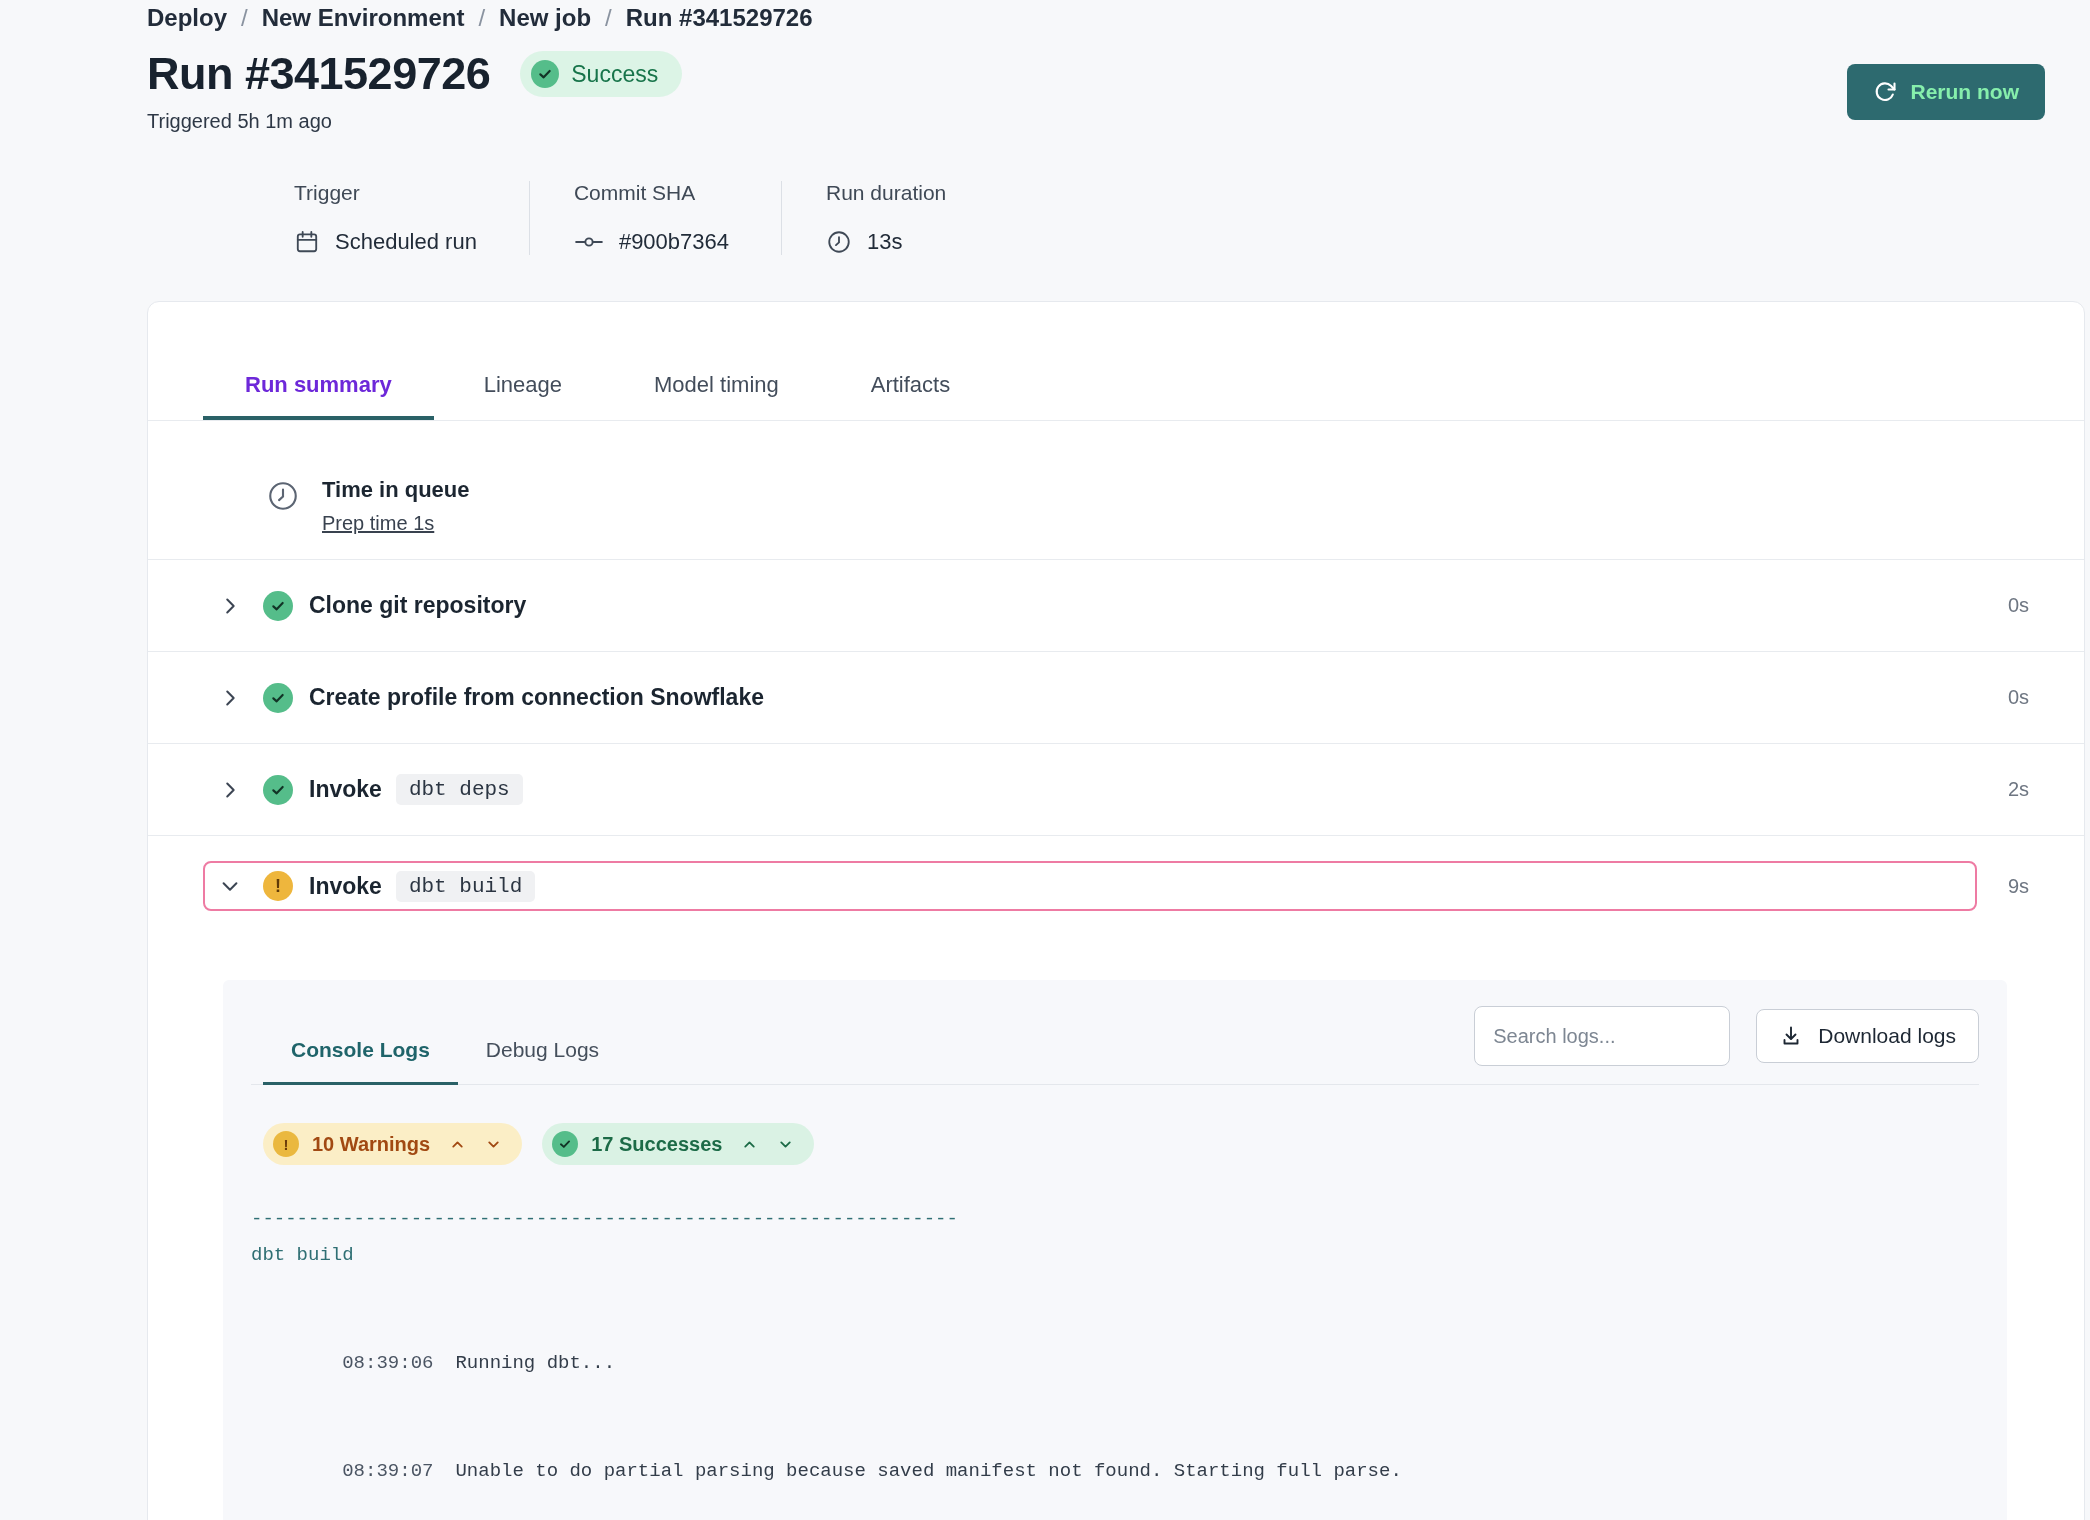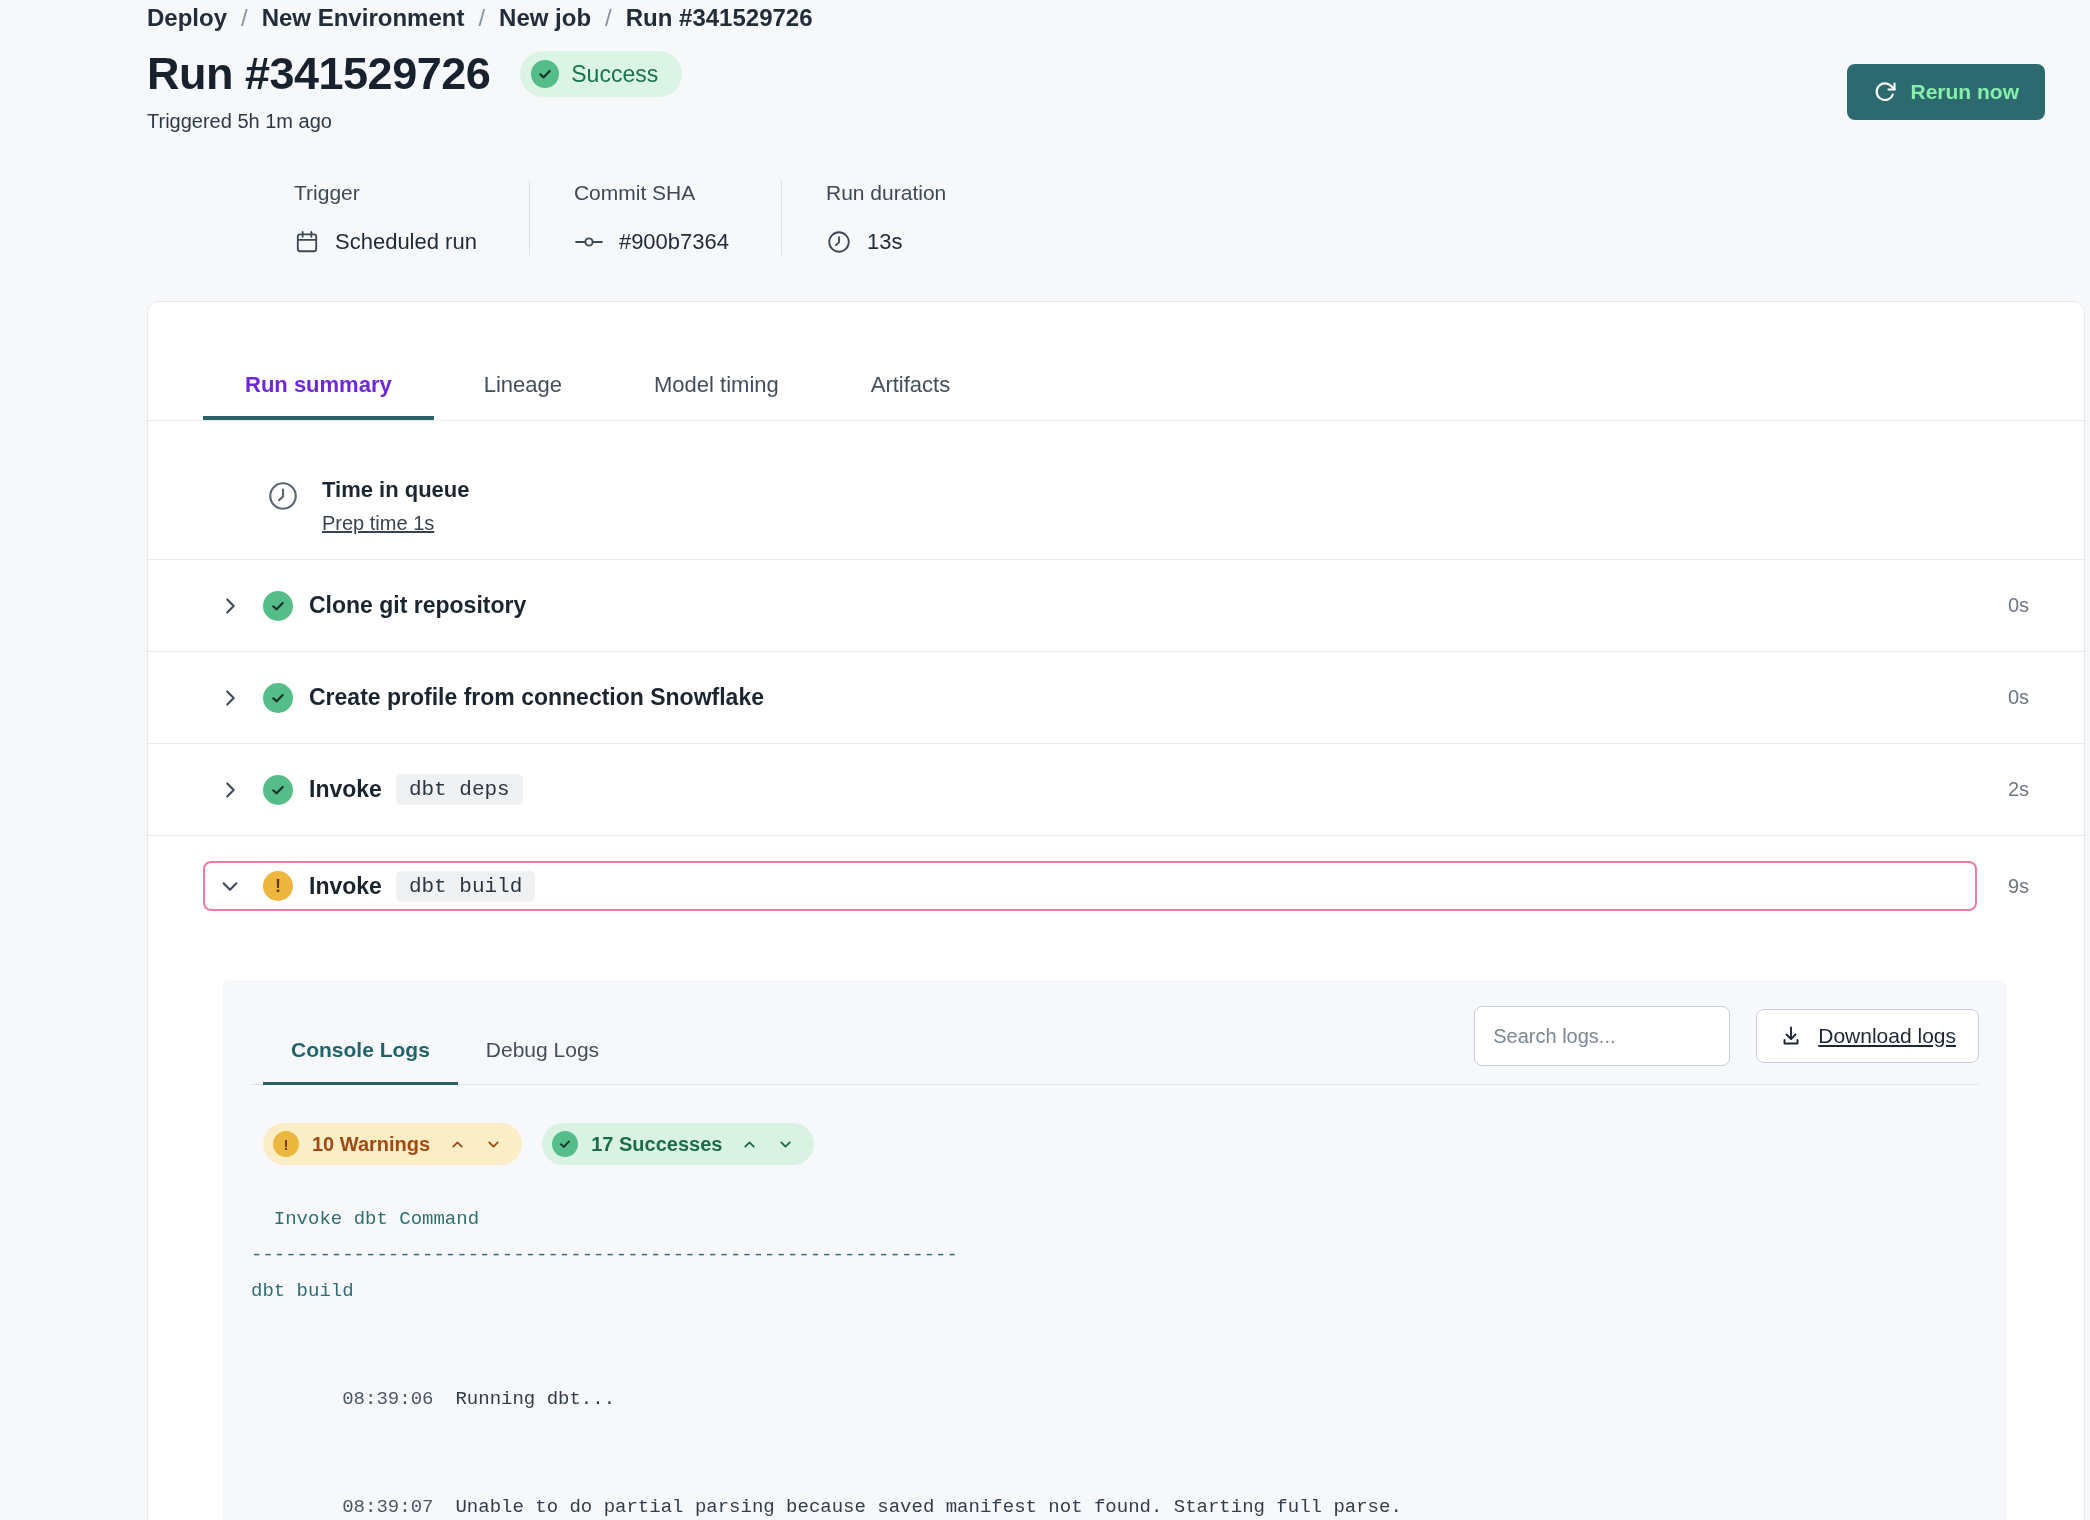--- a/index.html
+++ b/index.html
@@ -52,21 +52,21 @@
   .row4-duration { margin-left:16px; width:36px; text-align:right; }
   
   .console-panel { margin:44px 77px 0 75px; background:#f7f8fb; border-radius:6px; padding:26px 28px 60px; }
   .console-header { display:flex; justify-content:space-between; align-items:flex-end; border-bottom:1px solid #e4e7ec; }
   .console-tabs { display:flex; margin-left:12px; }
   .console-tab { font-size:21px; color:#454f5c; padding:14px 28px 20px; border-bottom:3px solid transparent; margin-bottom:-1px; cursor:pointer; }
   .console-tab.active { color:#1f646a; font-weight:700; border-bottom-color:#2a6167; }
   .console-controls { display:flex; gap:26px; padding-bottom:18px; align-items:center; }
   .search-input { width:256px; height:60px; border:1px solid #c9ced6; border-radius:8px; background:#fff; padding:0 18px; font-size:20px; color:#39424f; font-family:"Liberation Sans", sans-serif; }
   .search-input::placeholder { color:#7d8692; }
-  .download-btn { height:54px; border:1px solid #c9ced6; border-radius:8px; background:#fff; padding:0 22px; display:flex; align-items:center; gap:15px; font-size:21px; color:#1d2733; font-family:"Liberation Sans", sans-serif; cursor:pointer;text-decoration:underline; }
+  .download-btn { height:54px; border:1px solid #c9ced6; border-radius:8px; background:#fff; padding:0 22px; display:flex; align-items:center; gap:15px; font-size:21px; color:#1d2733; font-family:"Liberation Sans", sans-serif; cursor:pointer; }
   .badges-row { display:flex; gap:20px; margin:38px 0 0 12px; }
   .badge { display:flex; align-items:center; gap:13px; border-radius:999px; padding:8px 20px 8px 10px; font-size:20px; font-weight:700; cursor:default; }
   .badge.warn { background:#fbeec6; color:#a14912; }
   .badge.ok { background:#daf2e4; color:#1c6b47; }
   .badge-circle { width:26px; height:26px; border-radius:50%; display:flex; align-items:center; justify-content:center; flex:none; }
   .badge.warn .badge-circle { background:#eab83f; color:#6b3c0a; font-size:15px; }
   .badge.ok .badge-circle { background:#55bd8a; }
   .badge .caret { display:flex; margin-left:6px; cursor:pointer; }
   
   .log { margin-top:36px; font-family:"Liberation Mono", monospace; font-size:19px; line-height:36px; color:#333d4a; width:1700px; }
@@ -290,21 +290,20 @@
         </span>
         <span class="caret">
           <svg width="17" height="17" viewBox="0 0 24 24" fill="none" stroke="currentColor" stroke-width="2.6" stroke-linecap="round" stroke-linejoin="round">
               <polyline points="6 9 12 15 18 9"></polyline>
             </svg>
         </span>
       </div>
     </div>
 
     <div class="log">
-      <div class="log-line log-cmd">  Invoke dbt Command</div>
       <div class="log-line log-cmd">--------------------------------------------------------------</div>
       <div class="log-line log-cmd">dbt build</div>
       <div class="log-blank"></div>
       <div class="log-line">
         <span class="log-time">08:39:06</span><span>Running dbt...</span>
       </div>
       <div class="log-line">
         <span class="log-time">08:39:07</span><span>Unable to do partial parsing because saved manifest not found. Starting full parse.</span>
       </div>
 

